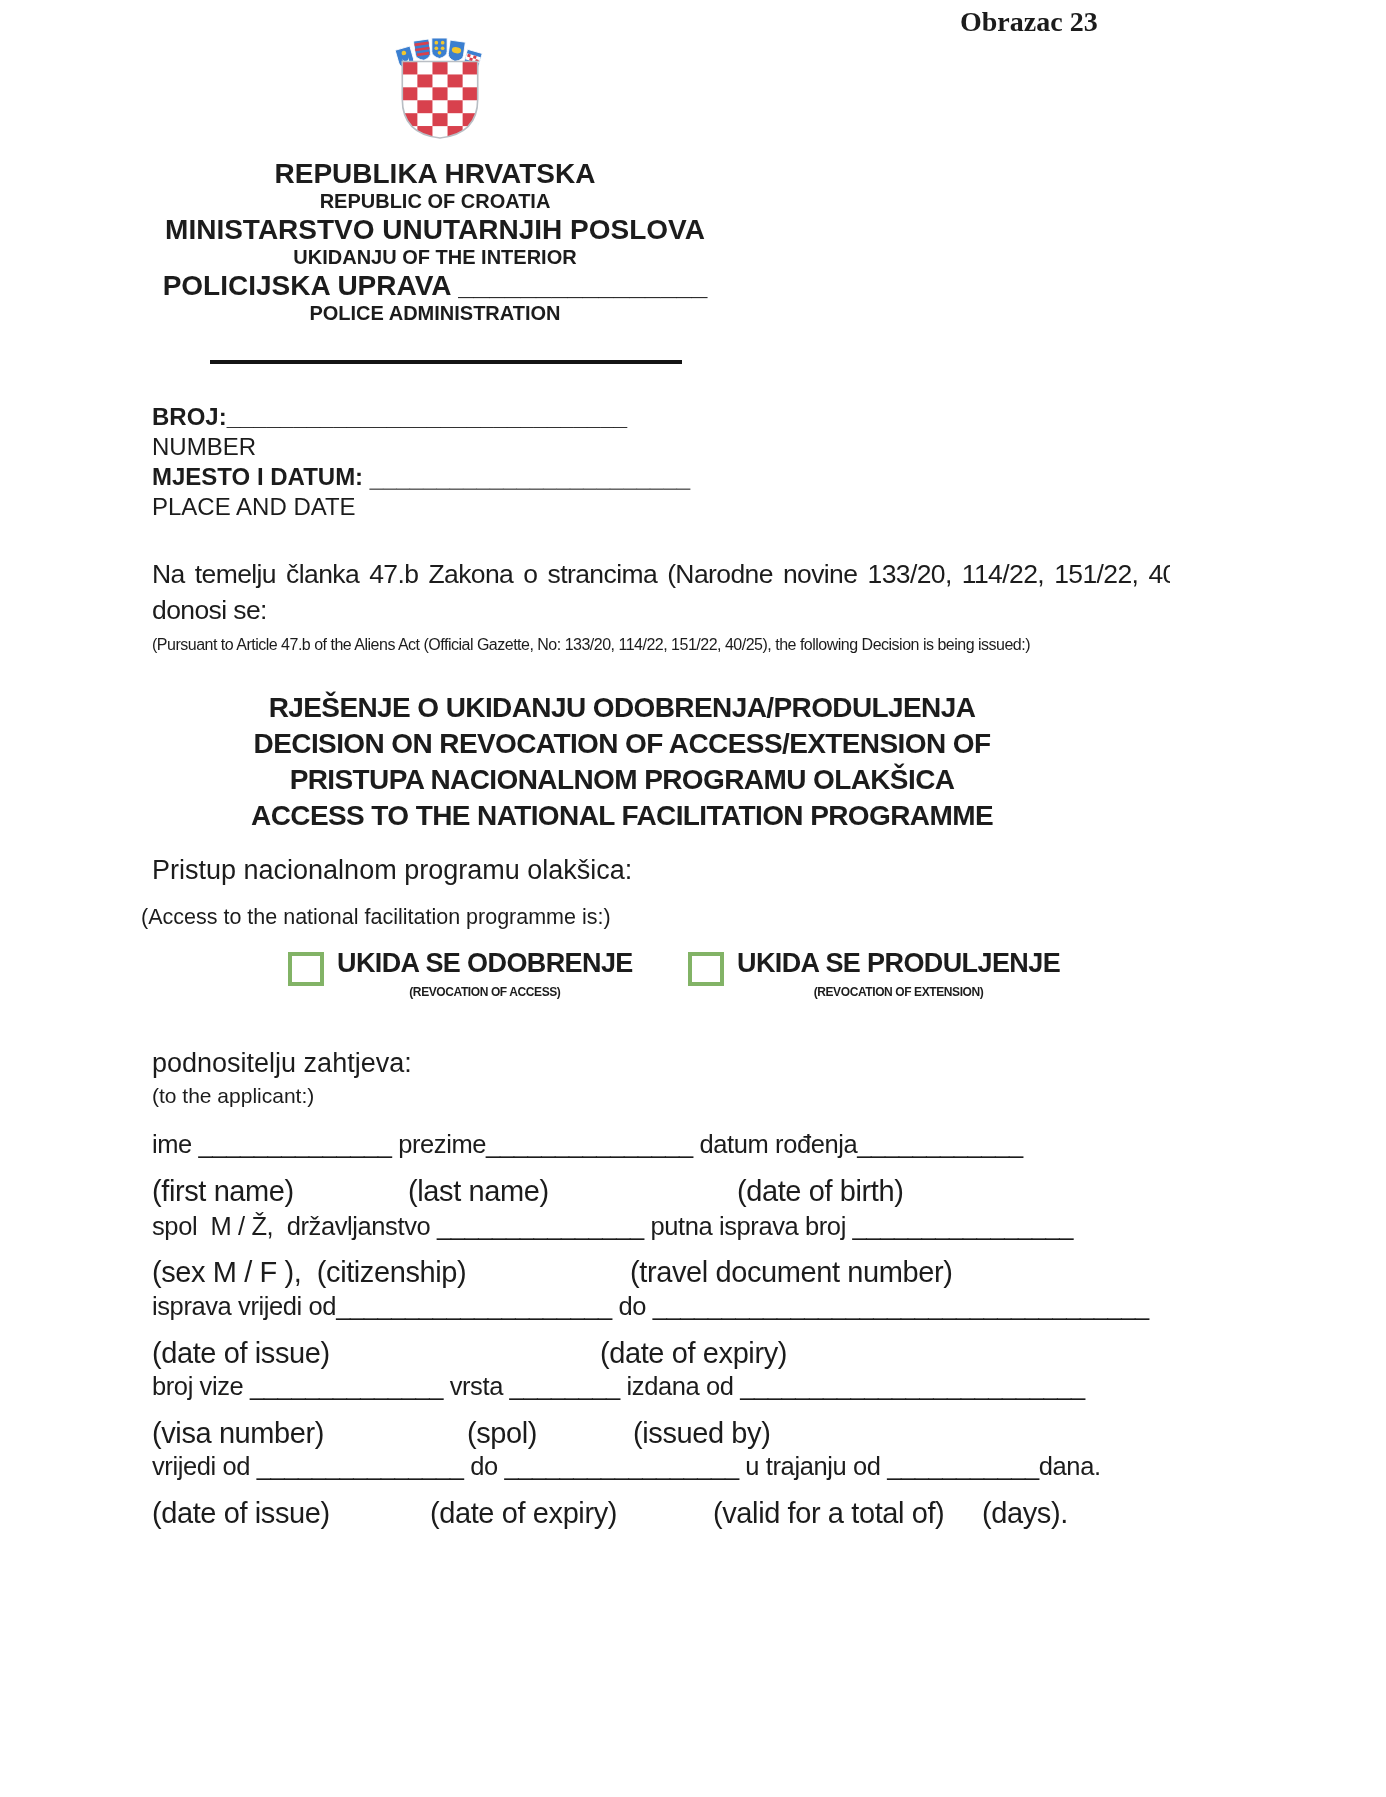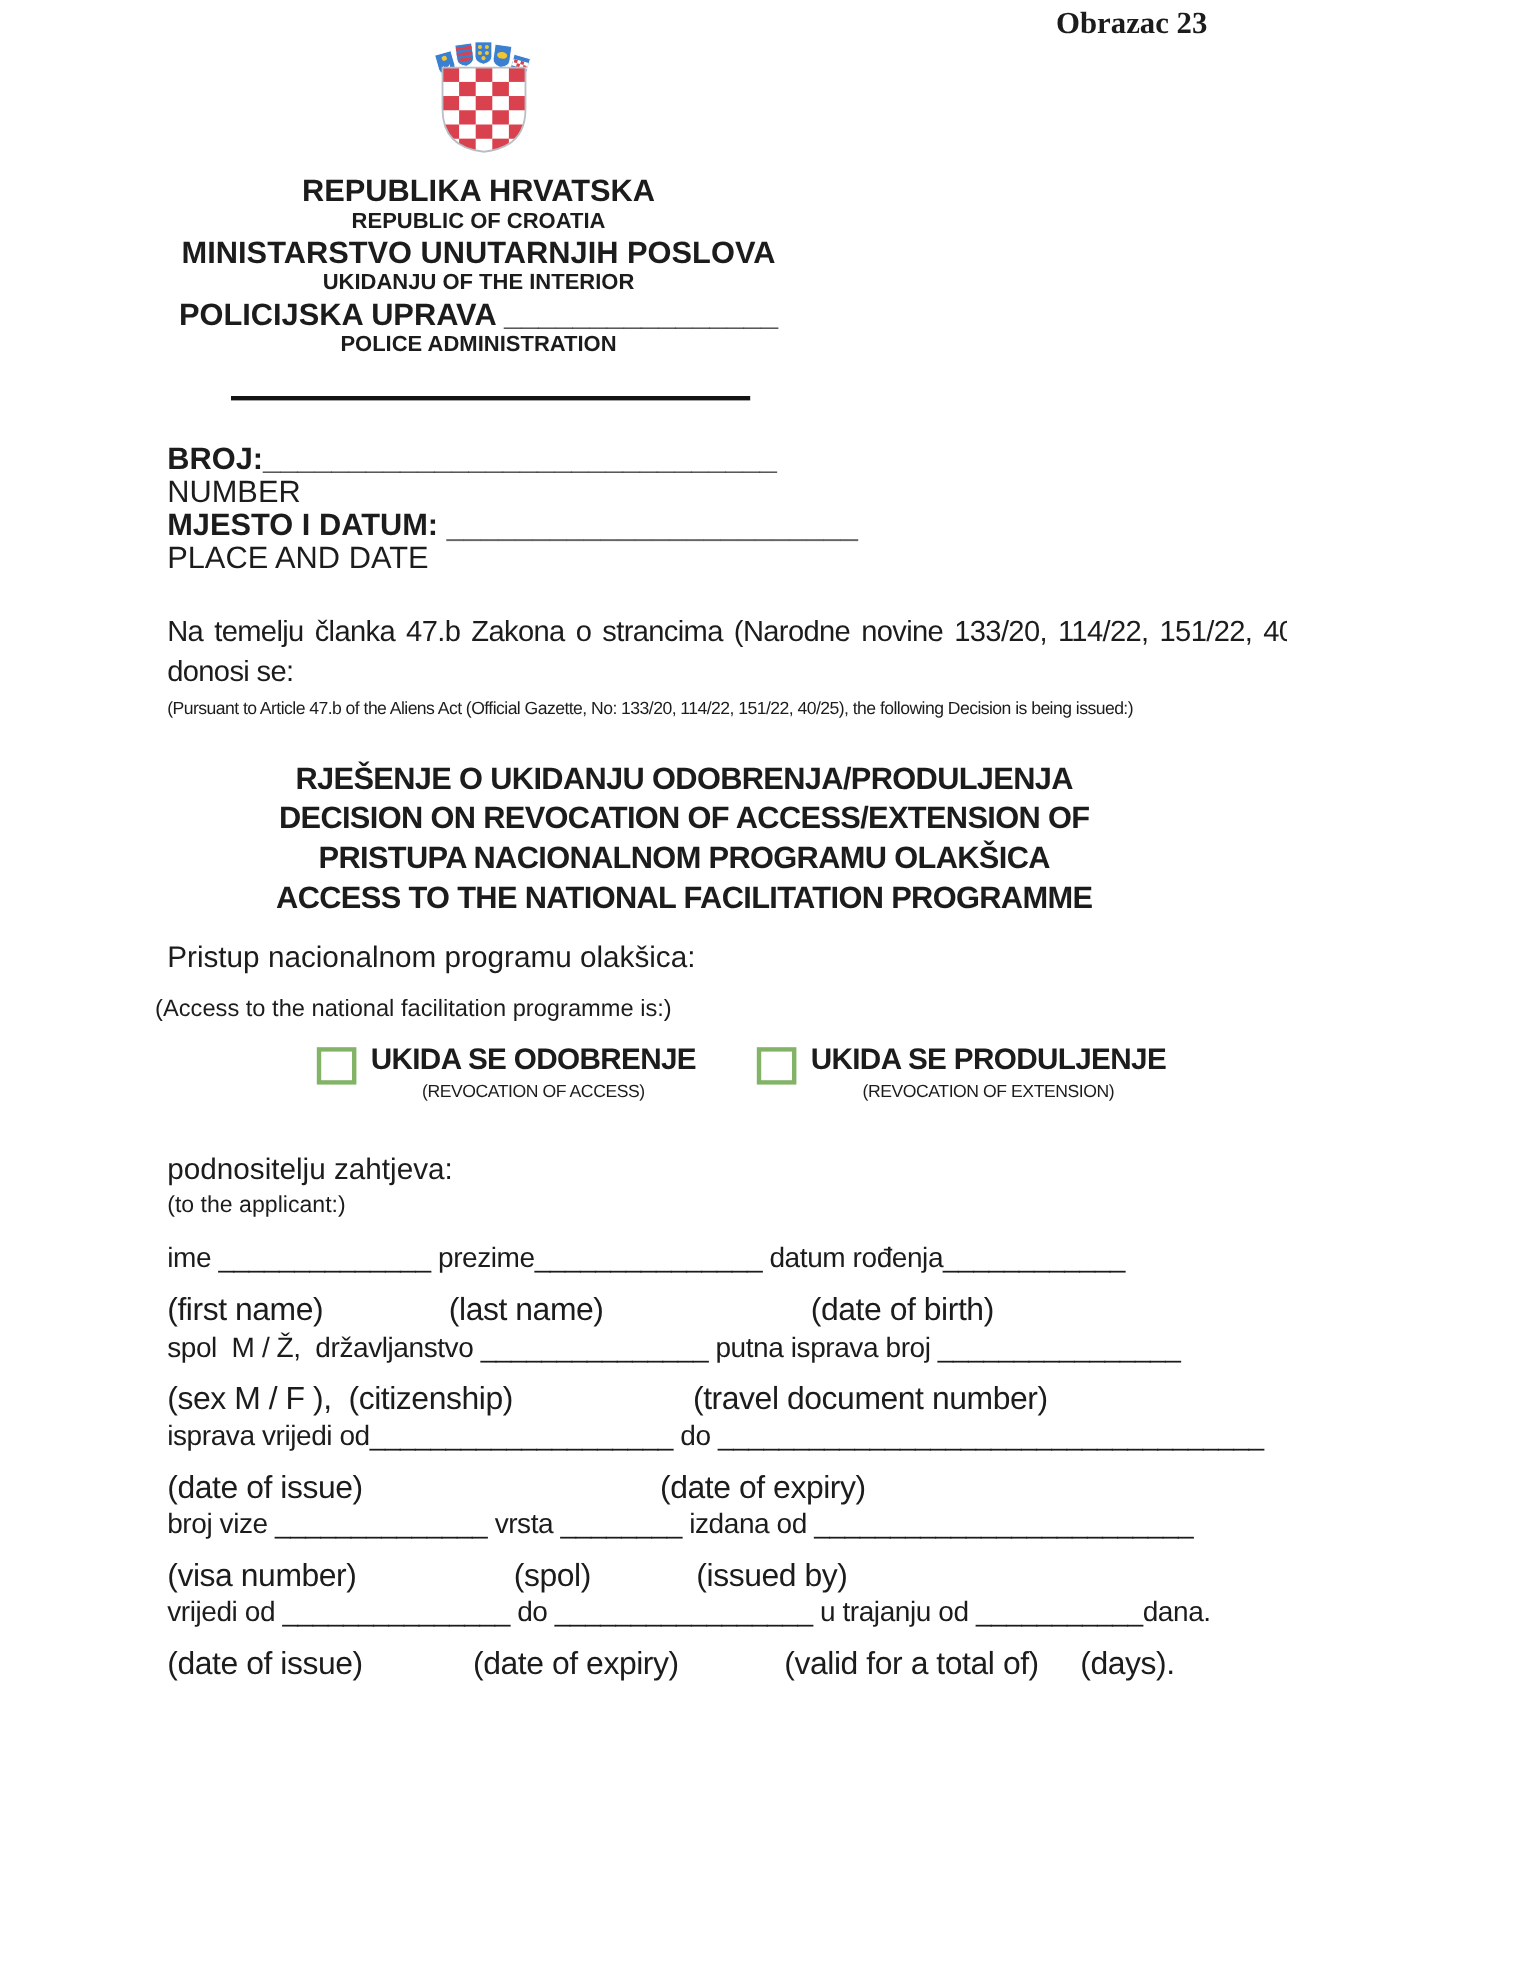--- a/index.html
+++ b/index.html
@@ -14,21 +14,21 @@
     font-weight:700; font-size:28px;
   }
   .crest { position:absolute; left:394px; top:34px; }
 
   .hdr { position:absolute; left:110px; top:158px; width:650px; text-align:center; font-weight:700; }
   .hdr .big   { font-size:28px; line-height:31px; }
   .hdr .small { font-size:20px; line-height:25px; }
 
   .rule { position:absolute; left:210px; top:360px; width:472px; height:4px; background:#141414; }
 
-  .numblk { position:absolute; left:152px; top:402px; font-size:28px; }
+  .numblk { position:absolute; left:152px; top:402px; font-size:24px; }
   .numblk div { line-height:30px; white-space:pre; }
   .b { font-weight:700; }
   .line-muted { color:#666; font-weight:400; }
 
   .legal { position:absolute; left:152px; top:556px; width:1068px; }
   .legal-hr { font-size:26.5px; line-height:36px; letter-spacing:-0.6px; text-align:justify; }
   .legal-en { font-size:16px;  line-height:27px; letter-spacing:-0.5px; margin-top:3px; }
 
   .title-block {
     position:absolute; left:152px; top:690px; width:940px; text-align:center;
@@ -36,21 +36,21 @@
   }
 
   .pristup    { position:absolute; left:152px; top:855px; font-size:27px; }
   .pristup-en { position:absolute; left:141px; top:905px; font-size:21.5px; }
 
   .opt { position:absolute; top:948px; display:flex; align-items:flex-start; }
   .opt1 { left:288px; } .opt2 { left:688px; }
   .checkbox { width:28px; height:26px; border:4px solid #82b366; background:#fff; margin-top:4px; }
   .opt-text { margin-left:13px; display:flex; flex-direction:column; align-items:center; }
   .opt-hr { font-weight:700; font-size:27px; line-height:31px; letter-spacing:-0.6px; white-space:pre; }
-  .opt-en { font-weight:400; font-size:16px; line-height:27px; letter-spacing:-0.4px; white-space:pre; }
+  .opt-en { font-weight:700; font-size:12px; line-height:27px; letter-spacing:-0.4px; white-space:pre; }
 
   .podnositelju    { position:absolute; left:152px; top:1048px; font-size:27px; }
   .podnositelju-en { position:absolute; left:152px; top:1084px; font-size:21px; }
 
   .frow { position:absolute; left:152px; font-size:25.5px; letter-spacing:-0.4px; white-space:pre; }
   .fsub { position:absolute; left:152px; width:1120px; height:28px; font-size:29px; letter-spacing:-0.4px; }
   .fsub span { position:absolute; top:0; white-space:pre; }
   .r1m { top:1130px; } .r1s { top:1175px; }
   .r2m { top:1212px; } .r2s { top:1256px; }
   .r3m { top:1292px; } .r3s { top:1337px; }

